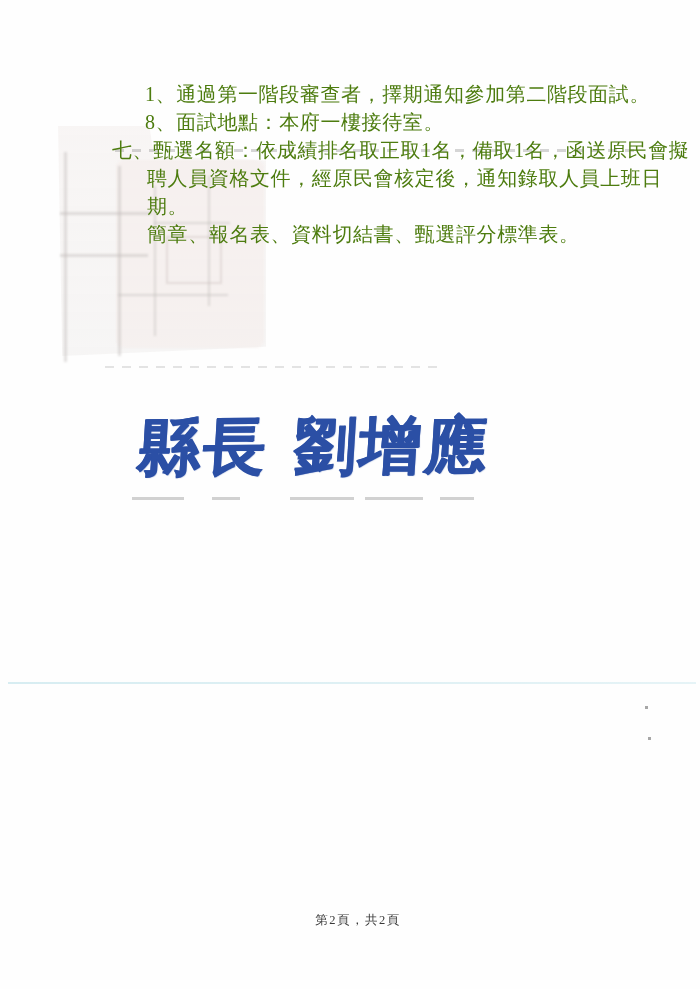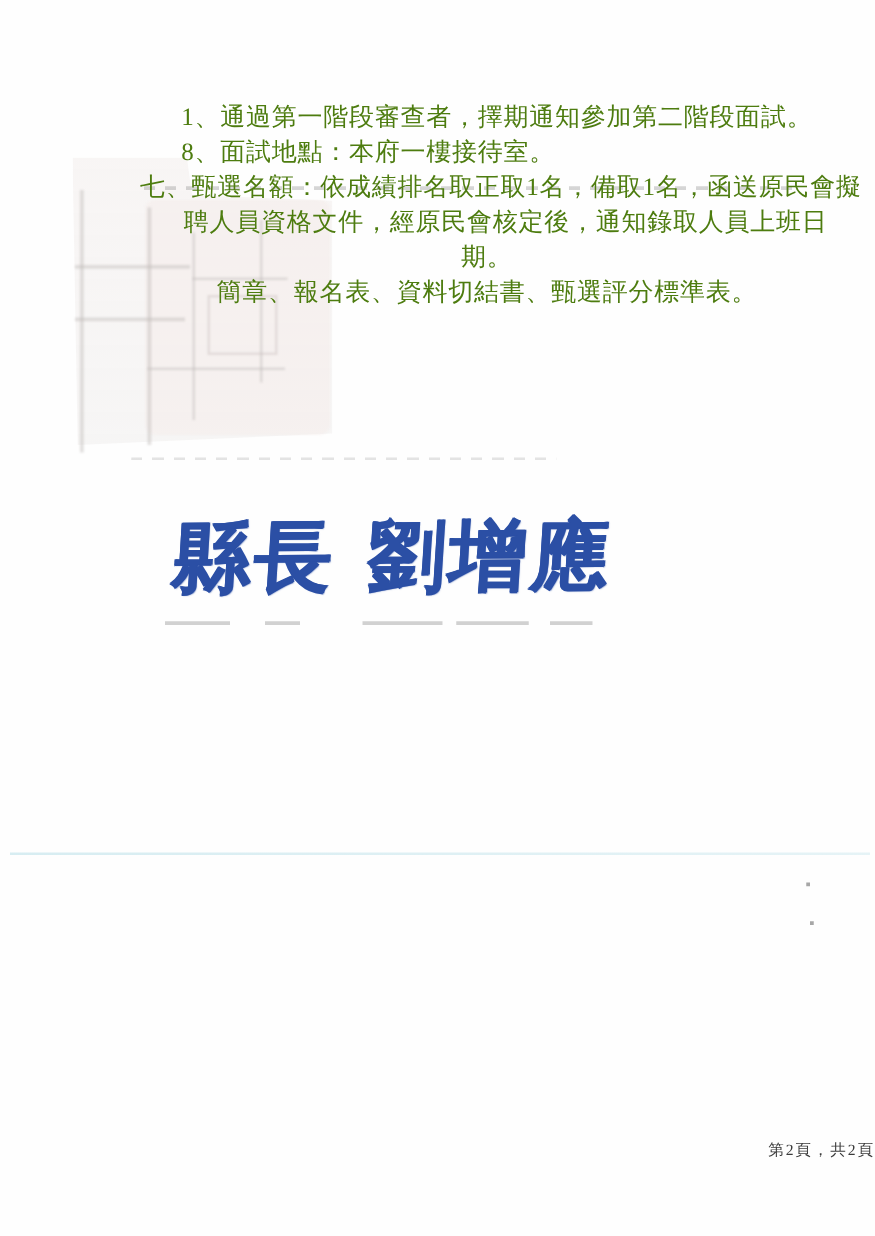--- a/index.html
+++ b/index.html
@@ -28,21 +28,21 @@
   .wm-box{position:absolute;left:108px;top:110px;width:52px;height:44px;border:2px solid rgba(196,186,183,.38);filter:blur(.9px);}
 
   
   .doc-body{
     position:absolute;left:112px;top:80px;width:520px;
     font-size:20px;line-height:28px;letter-spacing:.6px;
     color:#4d7c0f;
   }
   .doc-line{height:28px;white-space:nowrap;}
   .doc-line.sub{padding-left:33px;}
-  .doc-line.cont{padding-left:35px;text-align:center;}
+  .doc-line.cont{padding-left:35px;}
 
   
   .signature-row{
     position:absolute;left:138px;top:406px;
     display:flex;gap:26px;align-items:flex-end;
     color:#2b4fa5;font-weight:bold;font-size:62px;line-height:1.3;
     transform:skewX(-4deg) rotate(-.4deg);
     text-shadow:1px 0 0 currentColor,0 1px 0 currentColor,1px 1px 1px rgba(43,79,165,.6);
     letter-spacing:3px;white-space:nowrap;
   }
@@ -61,21 +61,21 @@
   .divider{position:absolute;left:8px;top:682px;width:688px;height:2px;
     background:linear-gradient(90deg,rgba(213,236,241,.95),rgba(213,236,241,.6));}
 
   
   .speck{position:absolute;width:3px;height:3px;background:#8a8a8a;opacity:.75;}
   .sp1{left:645px;top:706px;} .sp2{left:648px;top:737px;}
 
   
   .footer{
     position:absolute;top:912px;left:0;width:100%;box-sizing:border-box;padding-left:16px;
-    text-align:right;font-size:12.5px;letter-spacing:1.5px;color:#3a3a3a;
+    text-align:center;font-size:12.5px;letter-spacing:1.5px;color:#3a3a3a;
   }
 </style>
 </head>
 <body>
 
 <div class="page">
 
   <div class="watermark">
     <div class="wm-tint"></div>
     <div class="wm-panel"></div>

